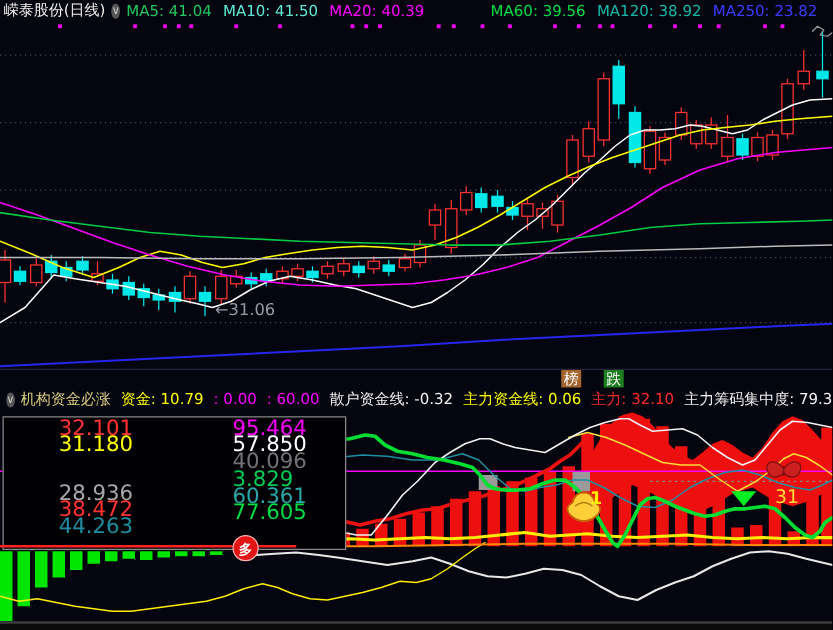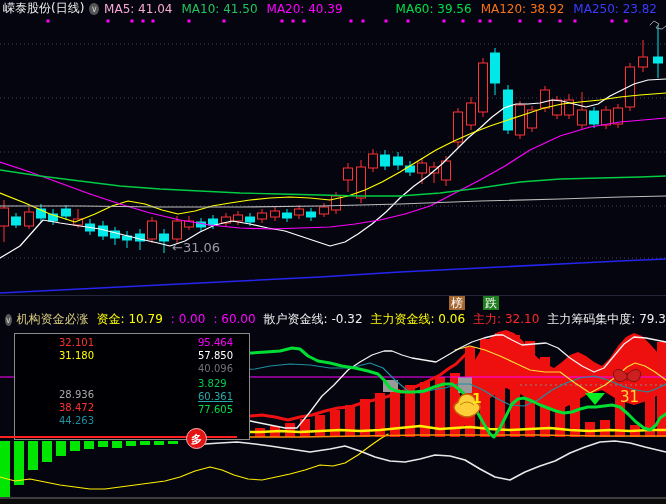--- a/index.html
+++ b/index.html
@@ -1,32 +1,32 @@
 <!DOCTYPE html>
 <html><head>
 <meta charset="utf-8">
 <style>
   html,body{margin:0;padding:0;background:#000;}
   #app{position:relative;width:666px;height:504px;background:#050510;overflow:hidden;
        font-family:"DejaVu Sans","Liberation Sans",sans-serif;}
-  .hdr{position:absolute;left:0;top:0;width:666px;height:17px;display:flex;align-items:center;
+  .hdr{position:absolute;left:0;top:0;width:532px;height:17px;display:flex;align-items:center;
        font-size:12px;color:#eee;white-space:nowrap;}
   .hdr .title{margin-left:3px;color:#f0f0f0;}
   .circle-ico{display:inline-block;width:12px;height:12px;border-radius:50%;background:#555;
        color:#ccc;font-size:9px;line-height:12px;text-align:center;margin:0 5px;}
   .ma span{margin-right:9px;}
   .subhdr{position:absolute;left:0;top:310px;width:666px;height:19px;display:flex;align-items:center;
        font-size:12px;white-space:nowrap;overflow:hidden;}
   .subhdr .seg{margin-right:8px;}
   .badges{position:absolute;top:296px;left:449px;display:flex;gap:18px;}
   .badge{font-size:12px;color:#fff;padding:0 2px;line-height:14px;display:inline-block;}
   .badge.bang{background:#a3662e;}
   .badge.die{background:#1e7d1e;}
-  #infopanel{position:absolute;left:14px;top:333px;width:234px;height:105px;background:#000004;
-       border:1px solid #8a8a8a;font-size:10px;line-height:12.8px;}
+  #infopanel{position:absolute;left:2px;top:333px;width:234px;height:105px;background:#000004;
+       border:1px solid #8a8a8a;font-size:17px;line-height:12.8px;padding-left:39px;}
   #infopanel .num{position:absolute;white-space:nowrap;}
   #redline{position:absolute;left:0;top:436px;width:237px;height:2px;background:#ff2020;}
   #duobadge{position:absolute;left:186px;top:428px;width:21px;height:21px;border-radius:50%;
        background:#e51414;border:1px solid #ffb0b0;color:#fff;font-size:11px;font-weight:bold;
        text-align:center;line-height:21px;box-sizing:border-box;}
   #footer{position:absolute;left:0;top:497px;width:666px;height:7px;background:#0b0b0b;border-top:2px solid #3c3c3c;box-sizing:border-box;}
   .divline{position:absolute;left:0;top:295px;width:666px;height:1px;background:#26263a;}
   svg text{font-family:"DejaVu Sans","Liberation Sans",sans-serif;}
 </style>
 </head>
@@ -241,21 +241,21 @@
               M627,373 l0,8" fill="#cc1f1f" stroke="#7a1010" stroke-width="1"></path>
       <path d="M456,412 q11,10 22,0 q5,-6 -2,-10 q-2,-8 -9,-8 q-7,0 -9,8 q-7,4 -2,10 z" fill="#ffcf3a" stroke="#c85f0a" stroke-width="1.5"></path>
       <path d="M460,405 q7,-6 14,0" fill="none" stroke="#b8860b" stroke-width="1"></path>
       <text x="472" y="403" fill="#ffee00" font-size="14" font-weight="bold">1</text>
       <text x="620" y="402" fill="#ffdd33" font-size="15">31</text>
     </svg>
 
   <div class="hdr">
     <span class="title">嵘泰股份(日线)</span>
     <span class="circle-ico">∨</span>
-    <span class="ma" id="ma-row"><span style="color: #f9a8d4;">MA5: 41.04</span><span style="color: #22c55e;">MA10: 41.50</span><span style="color: rgb(255, 0, 255);">MA20: 40.39</span><span style="color: rgb(0, 221, 68); margin-left: 44px;">MA60: 39.56</span><span style="color: #f97316;">MA120: 38.92</span><span style="color: rgb(59, 59, 255);">MA250: 23.82</span></span>
+    <span class="ma" id="ma-row"><span style="color: #22c55e;">MA5: 41.04</span><span style="color: #5eead4;">MA10: 41.50</span><span style="color: rgb(255, 0, 255);">MA20: 40.39</span><span style="color: rgb(0, 221, 68); margin-left: 44px;">MA60: 39.56</span><span style="color: #14b8a6;">MA120: 38.92</span><span style="color: rgb(59, 59, 255);">MA250: 23.82</span></span>
   </div>
 
   <div class="divline"></div>
 
   <div class="badges">
     <span class="badge bang">榜</span>
     <span class="badge die">跌</span>
   </div>
 
   <div class="subhdr">
@@ -267,20 +267,20 @@
   <div id="infopanel">
       <span class="num" style="left: 44px; top: 3px; color: rgb(255, 51, 51);">32.101</span>
       <span class="num" style="left: 44px; top: 16px; color: rgb(255, 255, 0);">31.180</span>
       <span class="num" style="left: 44px; top: 55px; color: rgb(168, 168, 168);">28.936</span>
       <span class="num" style="left: 44px; top: 68px; color: rgb(255, 51, 51);">38.472</span>
       <span class="num" style="left: 44px; top: 81px; color: rgb(31, 143, 159); text-align: right;">44.263</span>
       <span class="num" style="left: 183px; top: 3px; color: rgb(255, 0, 255);">95.464</span>
       <span class="num" style="left: 183px; top: 16px; color: rgb(255, 255, 255);">57.850</span>
       <span class="num" style="left: 183px; top: 29px; color: #737373;">40.096</span>
       <span class="num" style="left: 183px; top: 44px; color: rgb(0, 204, 85);">3.829</span>
-      <span class="num" style="left: 183px; top: 57px; color: rgb(42, 168, 168); text-decoration: underline;">60.361</span>
+      <span class="num" style="left: 183px; top: 57px; color: rgb(42, 168, 168);">60.361</span>
       <span class="num" style="left: 183px; top: 70px; color: rgb(0, 221, 68);">77.605</span>
     </div>
   <div id="redline"></div>
   <div id="duobadge">多</div>
 
   <div id="footer"></div>
 </div>
 
 </body></html>

